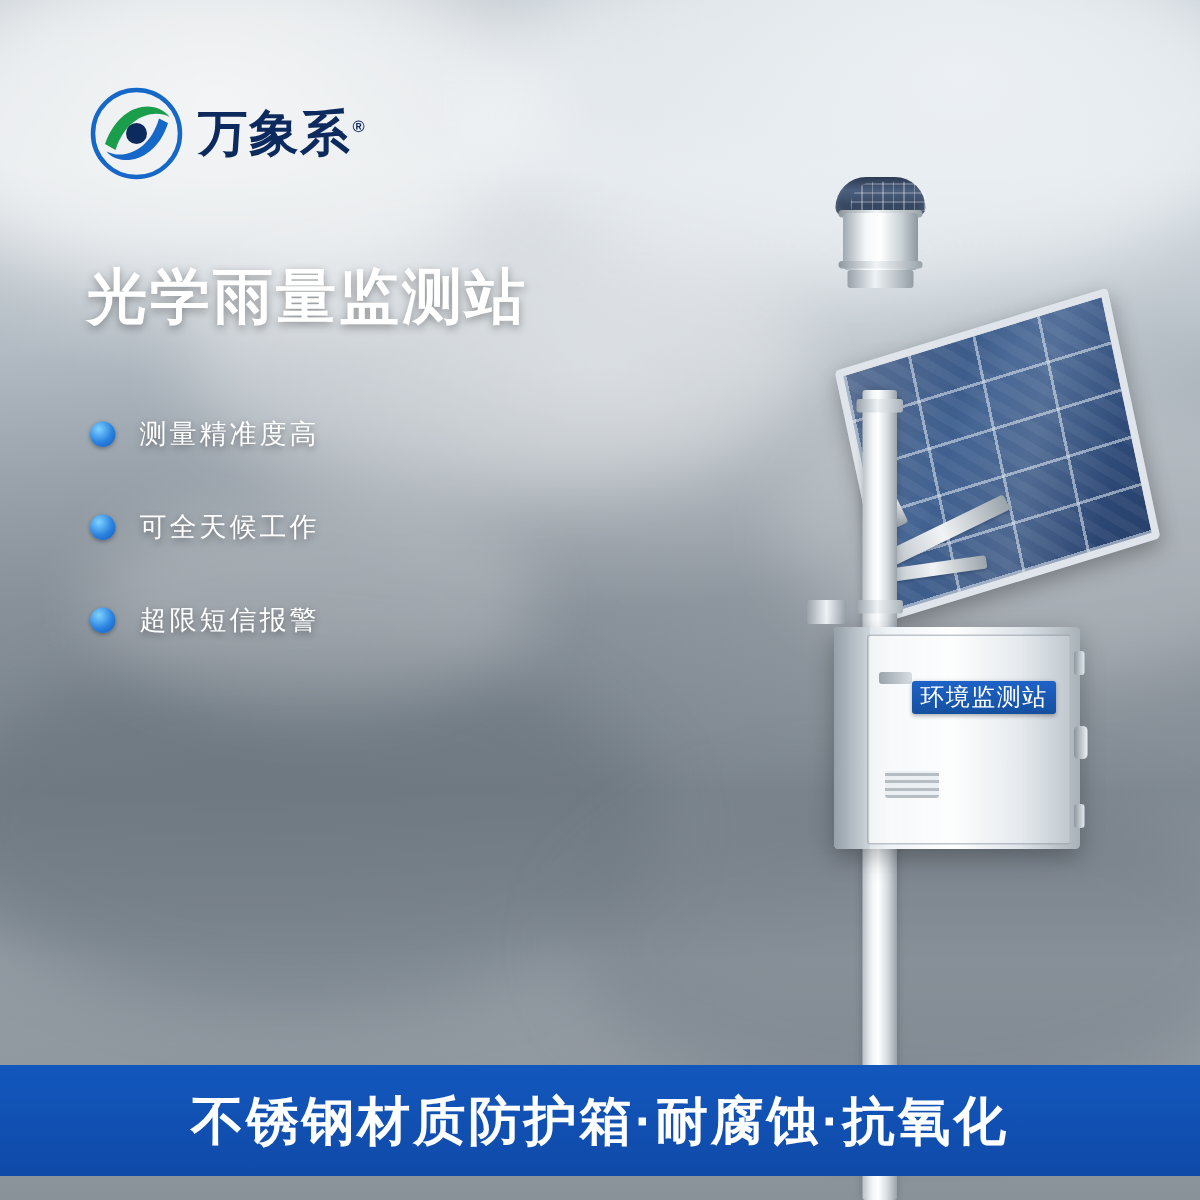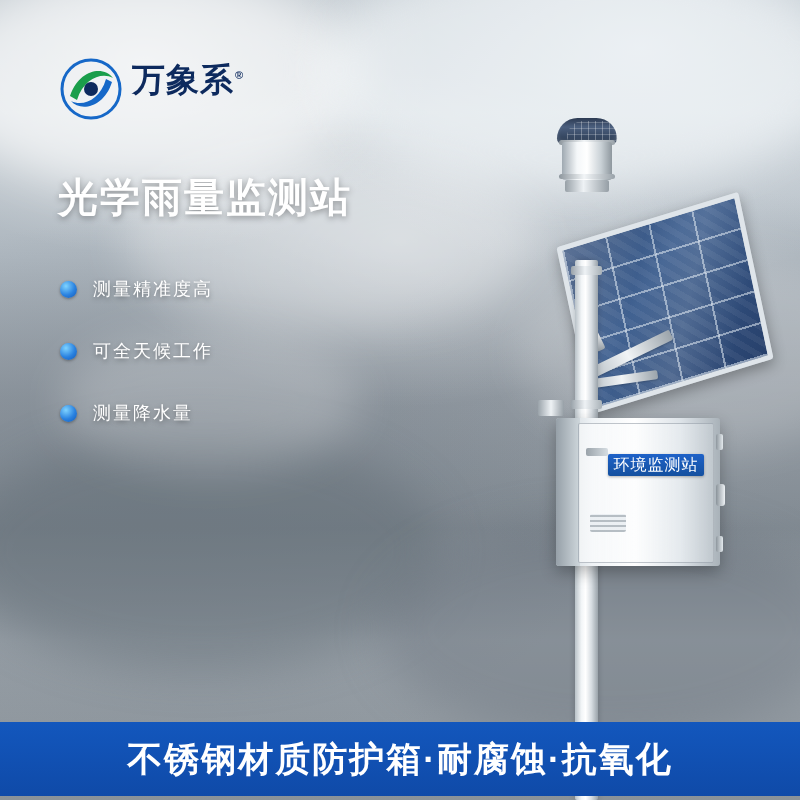--- a/index.html
+++ b/index.html
@@ -24,21 +24,21 @@
   .cloud{position:absolute;border-radius:50%;filter:blur(22px);}
   .c1{left:-60px;top:-30px;width:420px;height:220px;background:rgba(255,255,255,0.55);}
   .c2{left:320px;top:-50px;width:520px;height:240px;background:rgba(246,249,251,0.55);}
   .c3{left:120px;top:150px;width:420px;height:180px;background:rgba(255,255,255,0.28);}
   .c4{left:520px;top:250px;width:360px;height:200px;background:rgba(255,255,255,0.20);}
   .c5{left:-40px;top:430px;width:480px;height:240px;background:rgba(90,100,110,0.35);}
   .c6{left:380px;top:520px;width:460px;height:220px;background:rgba(100,110,120,0.35);}
   .c7{left:60px;top:330px;width:300px;height:140px;background:rgba(255,255,255,0.22);}
 
   
-  .logo{position:absolute;left:60px;top:58px;display:flex;gap:10px;}
+  .logo{position:absolute;left:60px;top:58px;display:flex;align-items:center;gap:10px;}
   .logo-mark{position:relative;width:62px;height:62px;flex:0 0 62px;}
   .logo-text{
     font-size:33px;font-weight:bold;color:#0d2a5e;letter-spacing:1px;
     font-family:"Liberation Sans","DejaVu Sans",sans-serif;
   }
   .logo-reg{font-size:11px;color:#0d2a5e;vertical-align:super;margin-left:1px;}
 
   
   .headline{
     position:absolute;left:58px;top:170px;
@@ -68,21 +68,21 @@
     display:flex;align-items:center;
     background:linear-gradient(90deg,#1e5fc4 0%,#1f62c8 70%,#2a6fd4 100%);
     box-shadow:0 2px 8px rgba(0,0,0,0.25);
   }
   .ribbon span{
     font-size:24px;color:#fff;font-weight:bold;letter-spacing:1px;white-space:nowrap;
   }
 
   
   .bottombar{
-    position:absolute;left:0;bottom:4px;width:800px;height:74px;
+    position:absolute;left:0;bottom:16px;width:800px;height:74px;
     background:linear-gradient(180deg,#1357bd 0%,#0f4aa8 100%);
     display:flex;align-items:center;justify-content:center;
   }
   .bottombar span{
     font-size:35px;font-weight:bold;color:#fff;letter-spacing:2px;white-space:nowrap;
   }
 
   
   .station{position:absolute;left:430px;top:100px;width:370px;height:600px;}
 
@@ -280,21 +280,21 @@
     <div class="feature">
       <span class="dot"></span>
       <span class="feature-label">测量精准度高</span>
     </div>
     <div class="feature">
       <span class="dot"></span>
       <span class="feature-label">可全天候工作</span>
     </div>
     <div class="feature">
       <span class="dot"></span>
-      <span class="feature-label">测量降水量</span>
+      <span class="feature-label">超限短信报警</span>
     </div>
   </div>
 
 
   <div class="bottombar">
     <span>不锈钢材质防护箱·耐腐蚀·抗氧化</span>
   </div>
 
 </div>
 

